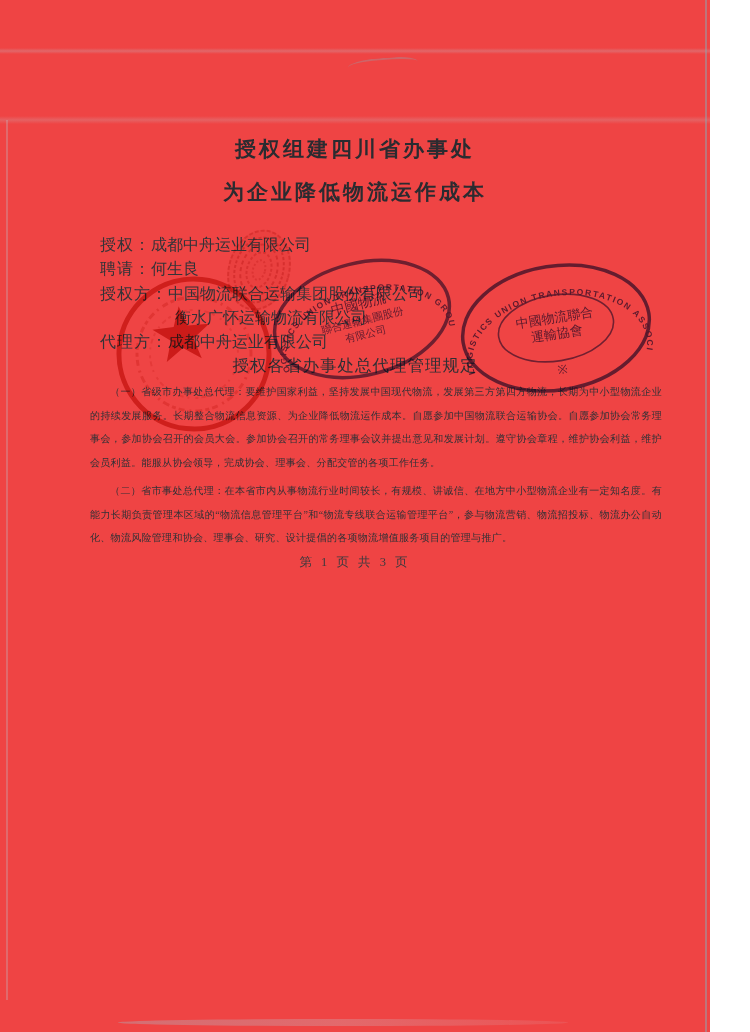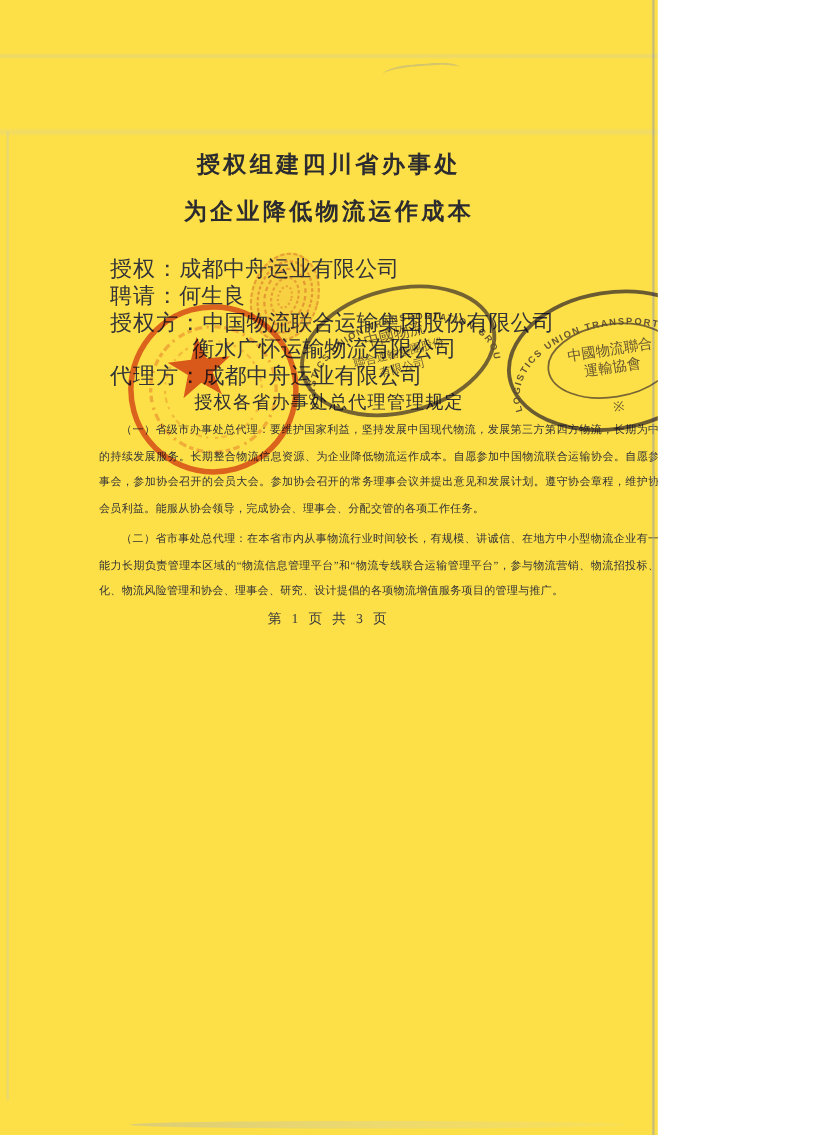--- a/index.html
+++ b/index.html
@@ -1,36 +1,36 @@
 <!DOCTYPE html>
 <html><head>
 <meta charset="utf-8">
 <style>
   html,body{margin:0;padding:0;background:#ffffff;}
   .page{
-    position:relative;width:598px;height:1032px;background:#fde047;
+    position:relative;width:710px;height:1032px;background:#ef4444;
     font-family:"Liberation Serif","DejaVu Serif",serif;color:#2e2e33;
     overflow:hidden;
   }
   
   .crease{position:absolute;pointer-events:none;}
   .crease-top{left:0;top:48;top:48px;width:100%;height:6px;
     background:linear-gradient(to bottom,transparent,rgba(190,195,205,.28),transparent);}
   .crease-mid{left:0;top:116px;width:100%;height:8px;
     background:linear-gradient(to bottom,transparent,rgba(195,200,208,.22),transparent);}
   .crease-squiggle{left:348px;top:58px;width:70px;height:14px;
     border-top:2px solid rgba(150,156,166,.38);border-radius:50% 40% 60% 50%;transform:rotate(-4deg);}
   .edge-right{position:absolute;right:3px;top:0;width:2px;height:100%;background:rgba(150,156,168,.55);}
   .edge-left{position:absolute;left:6px;top:120px;width:2px;height:880px;background:rgba(190,195,205,.30);}
   .smear-bottom{position:absolute;left:118px;top:1019px;width:450px;height:7px;border-radius:50%;
     background:linear-gradient(to right,rgba(170,177,188,.40),rgba(195,201,210,.28),rgba(210,215,222,.10));}
   
   .title-block{padding-top:128px;text-align:center;}
   .title-line{font-size:21px;font-weight:bold;letter-spacing:3px;line-height:43px;color:#2b2b30;}
-  .parties{margin:19px 15px 0 100px;font-size:20px;line-height:24.3px;color:#333338;}
+  .parties{margin:19px 15px 0 100px;font-size:16px;line-height:24.3px;color:#333338;}
   .party-row{white-space:nowrap;}
   .party-row .lbl{letter-spacing:1px;}
   .party-row.indent{padding-left:75px;}
   .section-heading{text-align:center;font-size:16.5px;letter-spacing:1px;line-height:24px;margin:0;color:#2f2f34;}
   .clauses{width:572px;margin:2px 0 0 90px;font-size:10px;line-height:23.4px;
     text-align:justify;letter-spacing:.3px;color:#313136;}
   .clauses p{margin:0 0 5px 0;text-indent:2em;}
   .footer{ text-align:center;font-size:12.5px;letter-spacing:3px;margin-top:2px;color:#3a3a3e;}
   
   .stamp{position:absolute;mix-blend-mode:multiply;pointer-events:none;}

